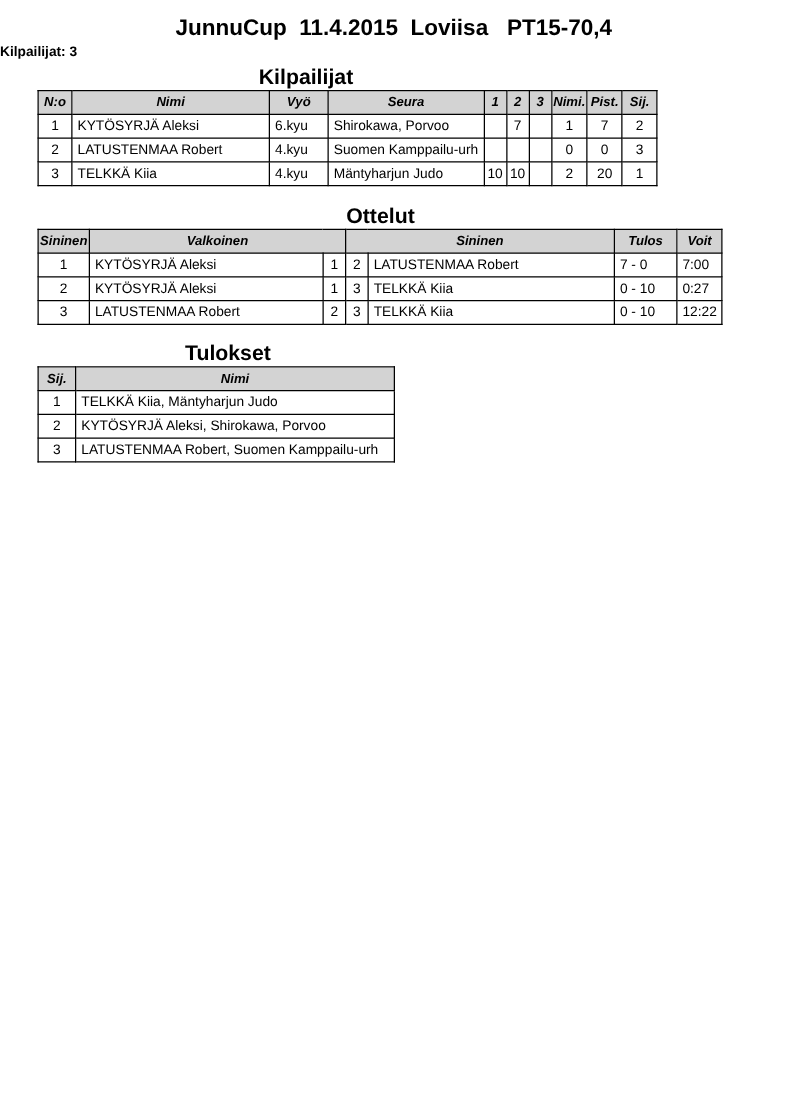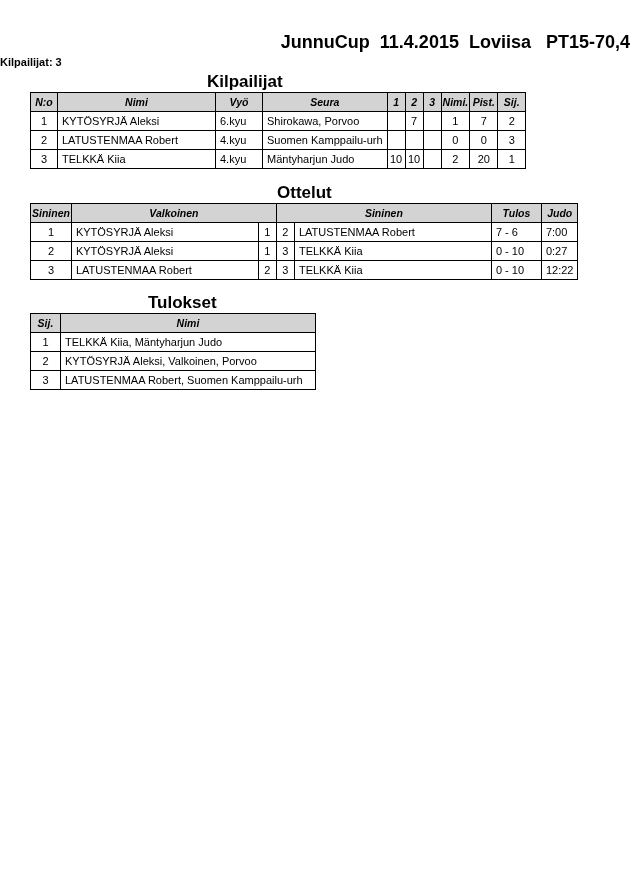--- a/index.html
+++ b/index.html
@@ -5,22 +5,22 @@
   * { margin:0; padding:0; box-sizing:border-box; }
   html, body { background:#ffffff; }
   body {
     width:630px; height:891px;
     font-family:"Liberation Sans", sans-serif;
     color:#000;
     position:relative;
     overflow:hidden;
   }
   .page-title {
-    margin-top:32px;
-    text-align:right;
+    margin-top:12px;
+    text-align:center;
     font-size:18px;
     font-weight:bold;
     white-space:pre;
   }
   .count-label {
     margin-top:3px;
     padding-right:33px;
     text-align:left;
     font-size:11px;
     font-weight:bold;
@@ -141,31 +141,31 @@
       <col style="width:197px">
       <col style="width:50px">
       <col style="width:35px">
   </colgroup>
   <thead>
     <tr>
       <th>Sininen</th>
       <th colspan="2">Valkoinen</th>
       <th colspan="2">Sininen</th>
       <th>Tulos</th>
-      <th>Judo</th>
+      <th>Voit</th>
     </tr>
   </thead>
   <tbody>
     <tr>
       <td class="c">1</td>
       <td class="l">KYTÖSYRJÄ Aleksi</td>
       <td class="c">1</td>
       <td class="c">2</td>
       <td class="l">LATUSTENMAA Robert</td>
-      <td class="l">7 - 6</td>
+      <td class="l">7 - 0</td>
       <td class="l">7:00</td>
     </tr>
     <tr>
       <td class="c">2</td>
       <td class="l">KYTÖSYRJÄ Aleksi</td>
       <td class="c">1</td>
       <td class="c">3</td>
       <td class="l">TELKKÄ Kiia</td>
       <td class="l">0 - 10</td>
       <td class="l">0:27</td>
@@ -194,20 +194,20 @@
       <th>Nimi</th>
     </tr>
   </thead>
   <tbody>
     <tr>
       <td class="c">1</td>
       <td class="l">TELKKÄ Kiia, Mäntyharjun Judo</td>
     </tr>
     <tr>
       <td class="c">2</td>
-      <td class="l">KYTÖSYRJÄ Aleksi, Valkoinen, Porvoo</td>
+      <td class="l">KYTÖSYRJÄ Aleksi, Shirokawa, Porvoo</td>
     </tr>
     <tr>
       <td class="c">3</td>
       <td class="l">LATUSTENMAA Robert, Suomen Kamppailu-urh</td>
     </tr>
   </tbody>
 </table>
 
 </body></html>

